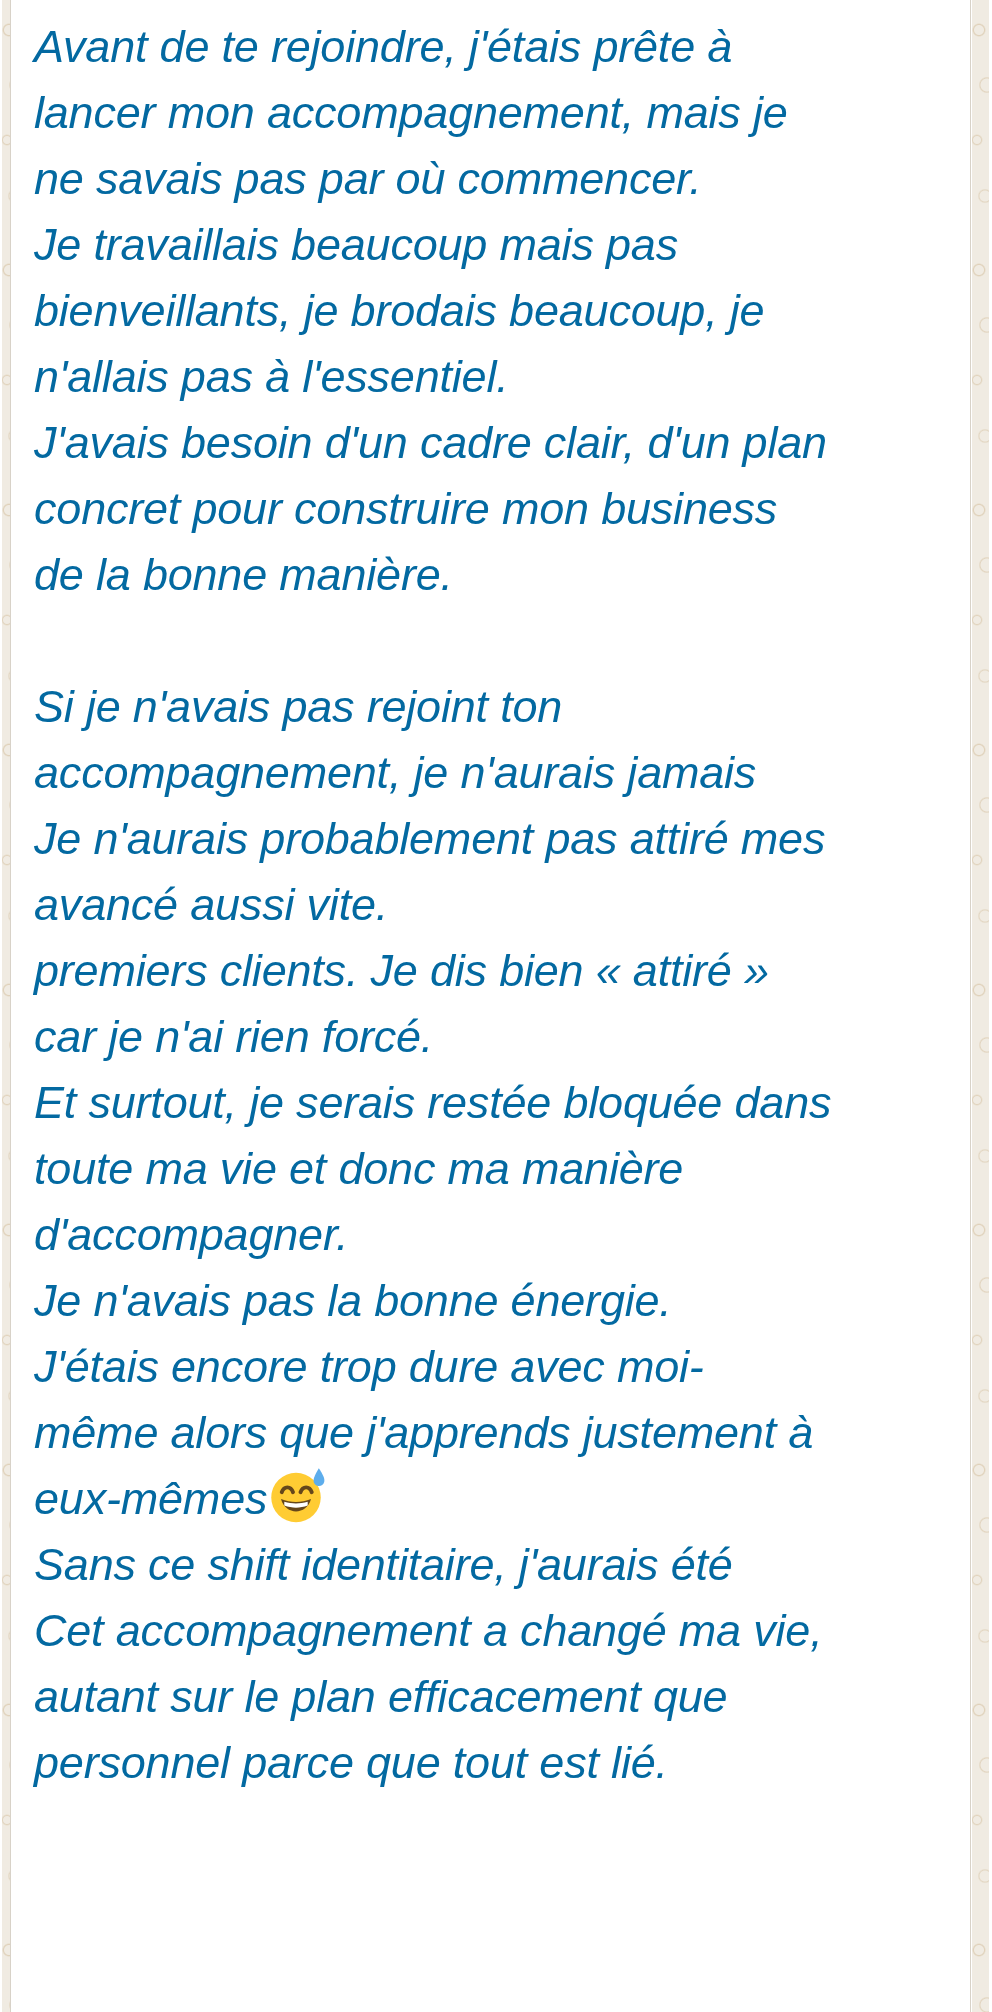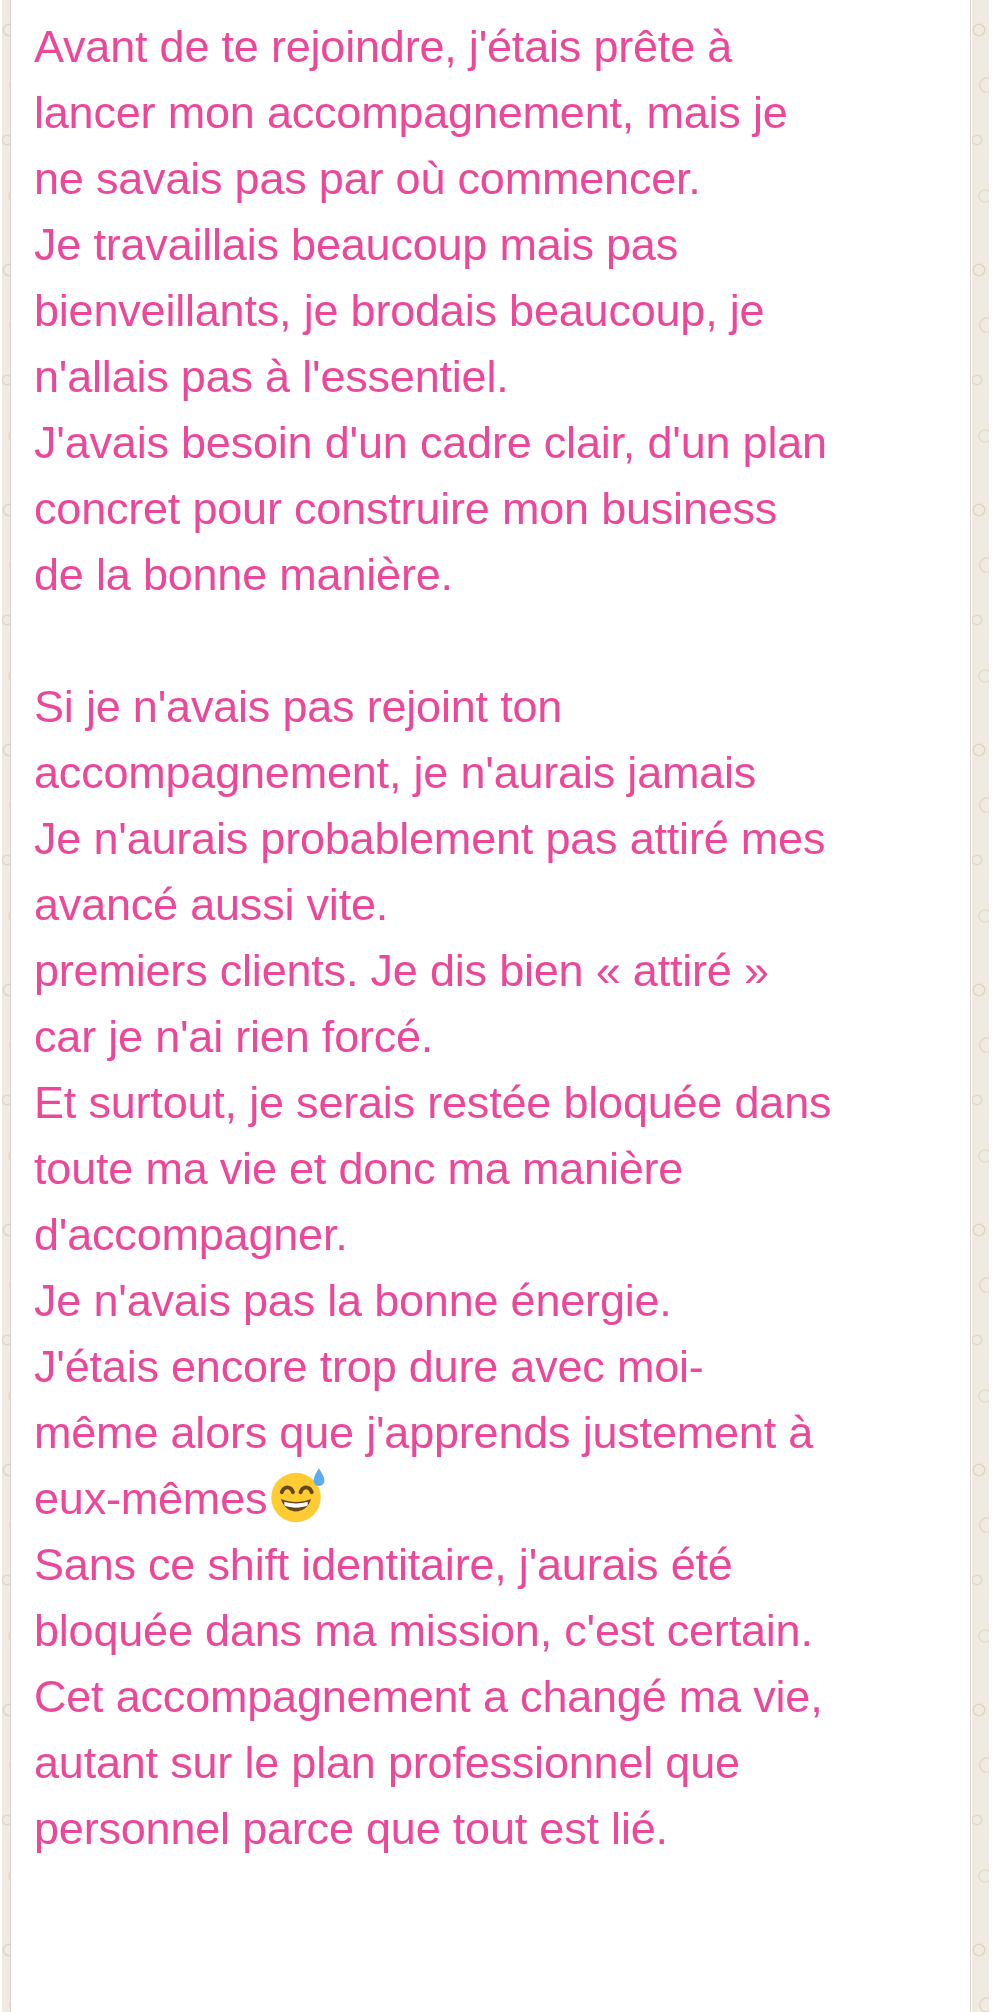--- a/index.html
+++ b/index.html
@@ -26,21 +26,21 @@
   
   .bubble{
     position:absolute;left:10px;top:0;width:961px;height:100%;
     background:#FFFFFF;
     border-left:1px solid #D8D2C8;
     border-right:1px solid #D8D2C8;
     box-sizing:border-box;
     padding:14px 14px 0 23px;
     overflow:hidden;
   }
-  .message-text{color:#ec4899;}
+  .message-text{color:#0369a1;font-style:italic;}
   .line{
     font-size:45px;
     line-height:66px;
     min-height:66px;
     letter-spacing:-0.2px;
     white-space:nowrap;
   }
   .emoji{
     width:60px;height:60px;
     display:inline-block;
@@ -80,18 +80,17 @@
       <div class="line">même alors que j'apprends justement à</div>
       <div class="line">eux-mêmes<svg class="emoji" viewBox="0 0 40 40" aria-hidden="true">
     <circle cx="18" cy="21" r="16.5" fill="#FFCC33"></circle>
     <path d="M8.5 17.5 C10 13.2 14.5 13.2 16 17.5" stroke="#65471B" stroke-width="2.6" fill="none" stroke-linecap="round"></path>
     <path d="M21 17.5 C22.5 13.2 27 13.2 28.5 17.5" stroke="#65471B" stroke-width="2.6" fill="none" stroke-linecap="round"></path>
     <path d="M8 22 C11 33 25 33 28 22 C21.5 24.6 14.5 24.6 8 22 Z" fill="#65471B"></path>
     <path d="M10.2 23.9 C15.4 25.4 20.6 25.4 25.8 23.9 L25.8 26.4 C20.6 28.2 15.4 28.2 10.2 26.4 Z" fill="#FFFFFF"></path>
     <path d="M33.2 1.5 C30.2 6.8 28.7 9.7 30.5 12 C32.4 14.4 36.1 13.5 36.8 10.7 C37.4 8.2 35.7 5.3 33.2 1.5 Z" fill="#5DADEC"></path>
   </svg></div>
       <div class="line">Sans ce shift identitaire, j'aurais été</div>
-      <div class="line">bloquée dans ma mission, c'est certain.</div>
       <div class="line">Cet accompagnement a changé ma vie,</div>
-      <div class="line">autant sur le plan professionnel que</div>
+      <div class="line">autant sur le plan efficacement que</div>
       <div class="line">personnel parce que tout est lié.</div>
     </div>
 </div>
 
 </body></html>

